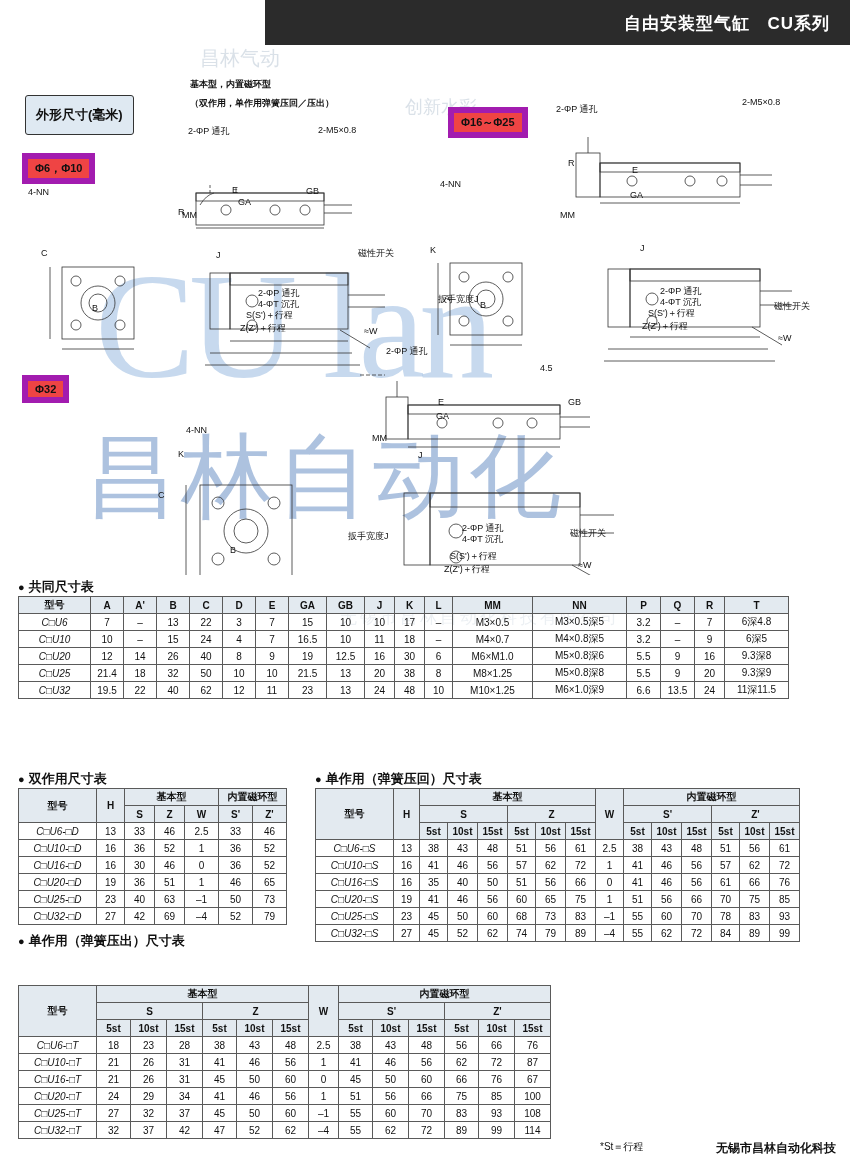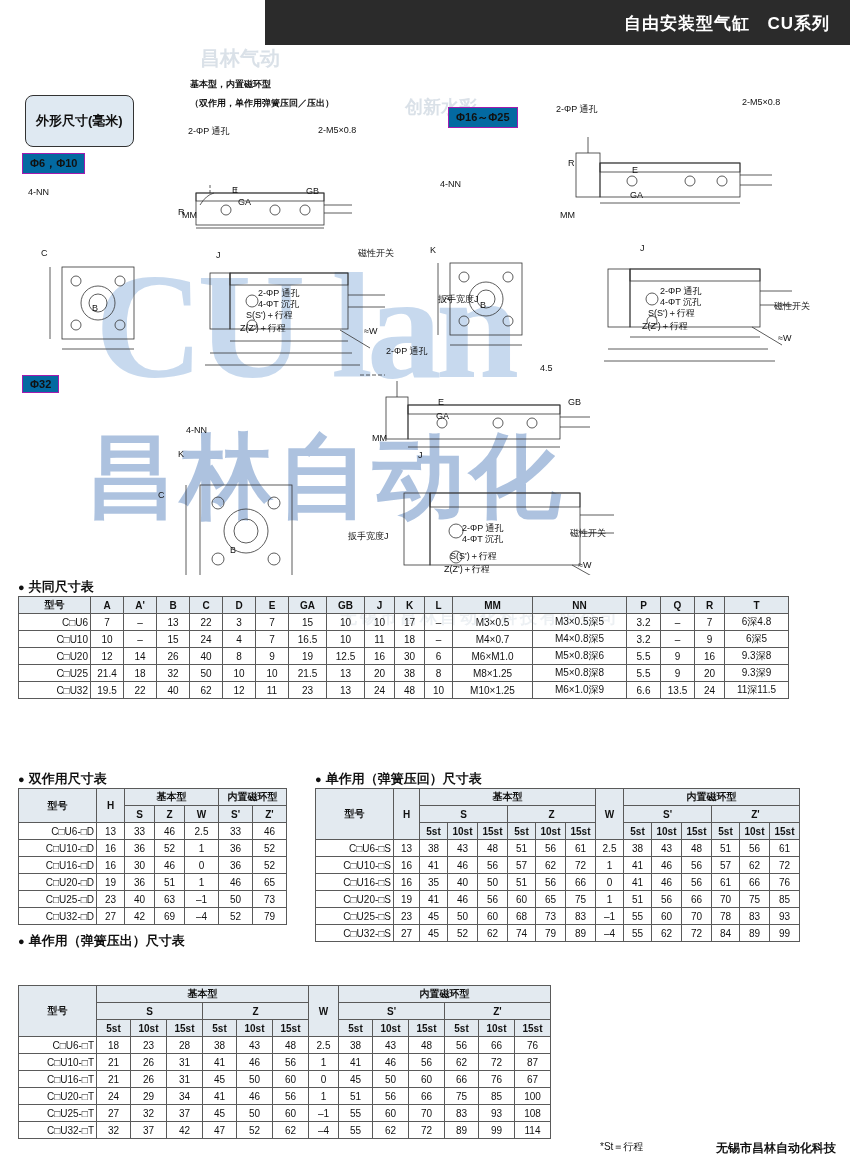--- a/index.html
+++ b/index.html
@@ -26,21 +26,21 @@
   }
   .topbar .series {
     position:absolute; right:20px; top:12px;
     color:#fff; font-size:17px; font-weight:bold; letter-spacing:1px;
     white-space:nowrap;
   }
 
   
   .wm {
     position:absolute; pointer-events:none; user-select:none;
-    font-weight:bold; white-space:nowrap;
+    font-weight:normal; white-space:nowrap;
   }
   .wm-logo {
     left:95px; top:240px;
     font-size:150px; color:rgba(70,130,200,0.30);
     font-family:"Liberation Serif", serif;
     letter-spacing:-6px;
   }
   .wm-cn {
     left:85px; top:415px;
     font-size:92px; color:rgba(40,95,170,0.38);
@@ -58,29 +58,29 @@
     margin-top:36px;
   }
 
   
   .drawing {
     position:absolute; left:0; top:45px; width:850px; height:530px;
   }
   .label-box {
     position:absolute;
     border:1px solid #333; background:#dfe9f2;
-    font-size:13px; font-weight:bold; padding:16px 10px;
-    border-radius:8px;
+    font-size:13px; font-weight:bold; padding:10px 10px;
+    border-radius:3px;
   }
   .dlabel {
     position:absolute; font-size:9px; color:#111; white-space:nowrap;text-align:right;
   }
   .dlabel.b { font-weight:bold; }
   .dbox {
-    position:absolute; border:1px solid #a21caf; background:#0369a1;
+    position:absolute; border:6px solid #a21caf; background:#ef4444;
     font-size:11px; font-weight:bold; padding:2px 7px;
   }
   svg.dwg { position:absolute; left:0; top:0; }
 
   
   .sec {
     position:absolute; font-size:13px; font-weight:bold; color:#111;
     white-space:nowrap;
   }
   .sec::before {
@@ -89,21 +89,21 @@
 
   
   table.t {
     border-collapse:collapse; font-size:10px; background:rgba(255,255,255,0.55);
   }
   table.t th, table.t td {
     border:1px solid #5a5a5a; text-align:center; padding:1px 2px;
     font-weight:normal; white-space:nowrap; height:17px;
   }
   table.t th { background:#e3eaf0; font-weight:bold; }
-  table.t td.model { text-align:right; }
+  table.t td.model { text-align:center;font-style:italic; }
   .tpos { position:absolute; }
   .footer-corp {
     position:absolute; right:14px; bottom:8px; font-size:12px; font-weight:bold;
   }
   .st-note { position:absolute; font-size:10px; }
 </style>
 </head>
 <body>
 
 <div class="topbar">

